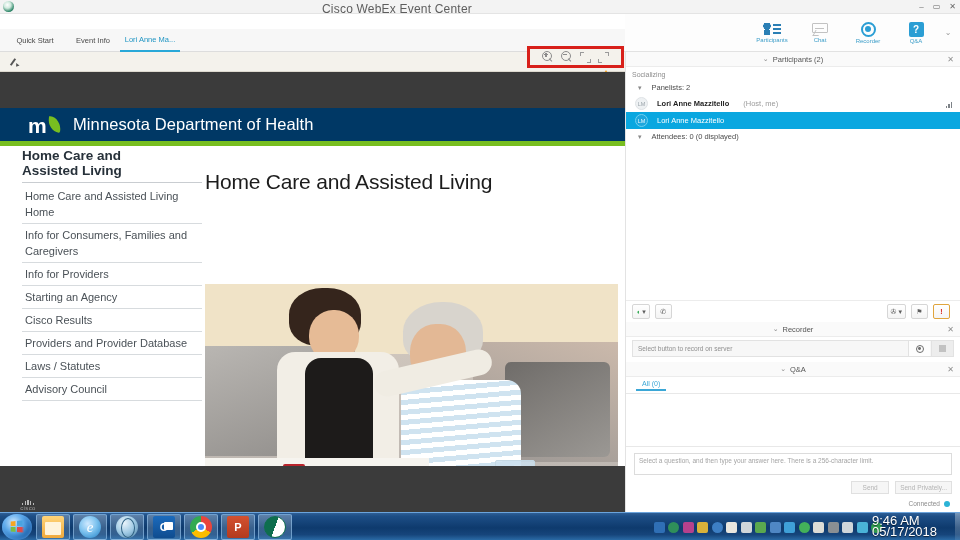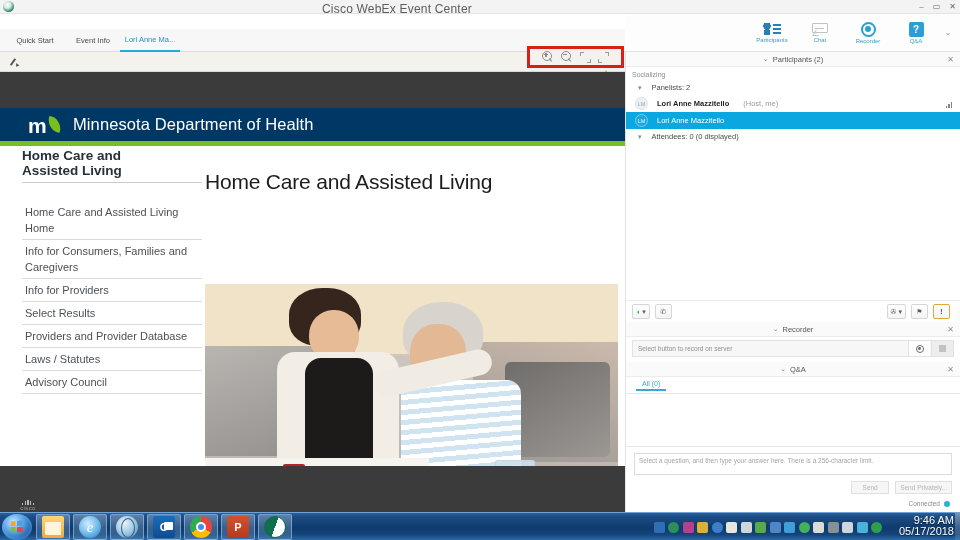--- a/index.html
+++ b/index.html
@@ -190,21 +190,21 @@
     border-radius: 0 90% 10% 90%;
     transform: rotate(8deg);
   }
   .mdh-title { color: #ffffff; font-size: 16.5px; letter-spacing: .1px; }
 
   .page-body { position: absolute; left: 0; top: 74px; width: 625px; height: 320px; background: #fff; }
 
   .side-nav { position: absolute; left: 22px; top: 2px; width: 180px; }
   .side-nav .section-title {
     font-size: 13.5px; font-weight: bold; color: #27313a; line-height: 15px;
-    padding-bottom: 4px; border-bottom: 1px solid #c9cdd1; margin-bottom: 18px;
+    padding-bottom: 4px; border-bottom: 1px solid #c9cdd1; margin-bottom: 2px;
   }
   .side-nav .nav-item {
     font-size: 11px; color: #4a5157; line-height: 16px; padding: 3px 0 3px 3px;
     border-bottom: 1px solid #d7dbde;
   }
 
   .content-col { position: absolute; left: 205px; top: 24px; width: 415px; }
   .content-col .page-title {
     font-size: 21px; color: #1c1c1c; line-height: 24px; letter-spacing: -.2px;
   }
@@ -361,22 +361,22 @@
   }
   .tb-apps { position: absolute; left: 36px; top: 1px; display: flex; gap: 3px; }
   .tb-app {
     width: 34px; height: 26px; border: 1px solid rgba(160,205,245,.55); border-radius: 2px;
     background: linear-gradient(rgba(255,255,255,.28), rgba(140,195,240,.18));
     display: flex; align-items: center; justify-content: center;
   }
   .tray { position: absolute; right: 78px; top: 0; height: 28px; display: flex; align-items: center; gap: 3.5px; }
   .tray .ti { width: 11px; height: 11px; border-radius: 2px; }
   .clock {
-    position: absolute; right: 6px; top: 2px; width: 68px; text-align: right;
-    color: #ffffff; font-size: 11px; line-height: 11px; text-shadow: 0 1px 1px rgba(0,0,0,.6);
+    position: absolute; right: 20px; top: 2px; width: 68px; text-align: left;
+    color: #ffffff; font-size: 13px; line-height: 11px; text-shadow: 0 1px 1px rgba(0,0,0,.6);
   }
   .showdesk { position: absolute; right: 0; top: 0; width: 5px; height: 28px;
     background: linear-gradient(rgba(255,255,255,.35), rgba(255,255,255,.08)); }
 
   .ico { width: 22px; height: 22px; position: relative; }
   .ico-explorer { background: linear-gradient(#ffd479, #f0a93c); border-radius: 2px; }
   .ico-explorer::after { content: ""; position: absolute; left: 3px; top: 6px; right: 3px; bottom: 3px;
     background: #fff4dc; border-radius: 1px; }
   .ico-ie { border-radius: 50%;
     background: radial-gradient(circle at 40% 35%, #cfe9ff, #7ec3ef 45%, #1d7ec4 100%);
@@ -482,21 +482,22 @@
 
     <div class="page-body">
       <div class="side-nav">
         <div class="section-title">
           <div>Home Care and</div>
           <div>Assisted Living</div>
         </div>
         <div class="nav-item">Home Care and Assisted Living Home</div>
         <div class="nav-item">Info for Consumers, Families and Caregivers</div>
         <div class="nav-item">Info for Providers</div>
-        <div class="nav-item">Select Results</div>
+        <div class="nav-item">Starting an Agency</div>
+        <div class="nav-item">Cisco Results</div>
         <div class="nav-item">Providers and Provider Database</div>
         <div class="nav-item">Laws / Statutes</div>
         <div class="nav-item">Advisory Council</div>
       </div>
 
       <div class="content-col">
         <div class="page-title">Home Care and Assisted Living</div>
       </div>
 
       <div class="photo">

